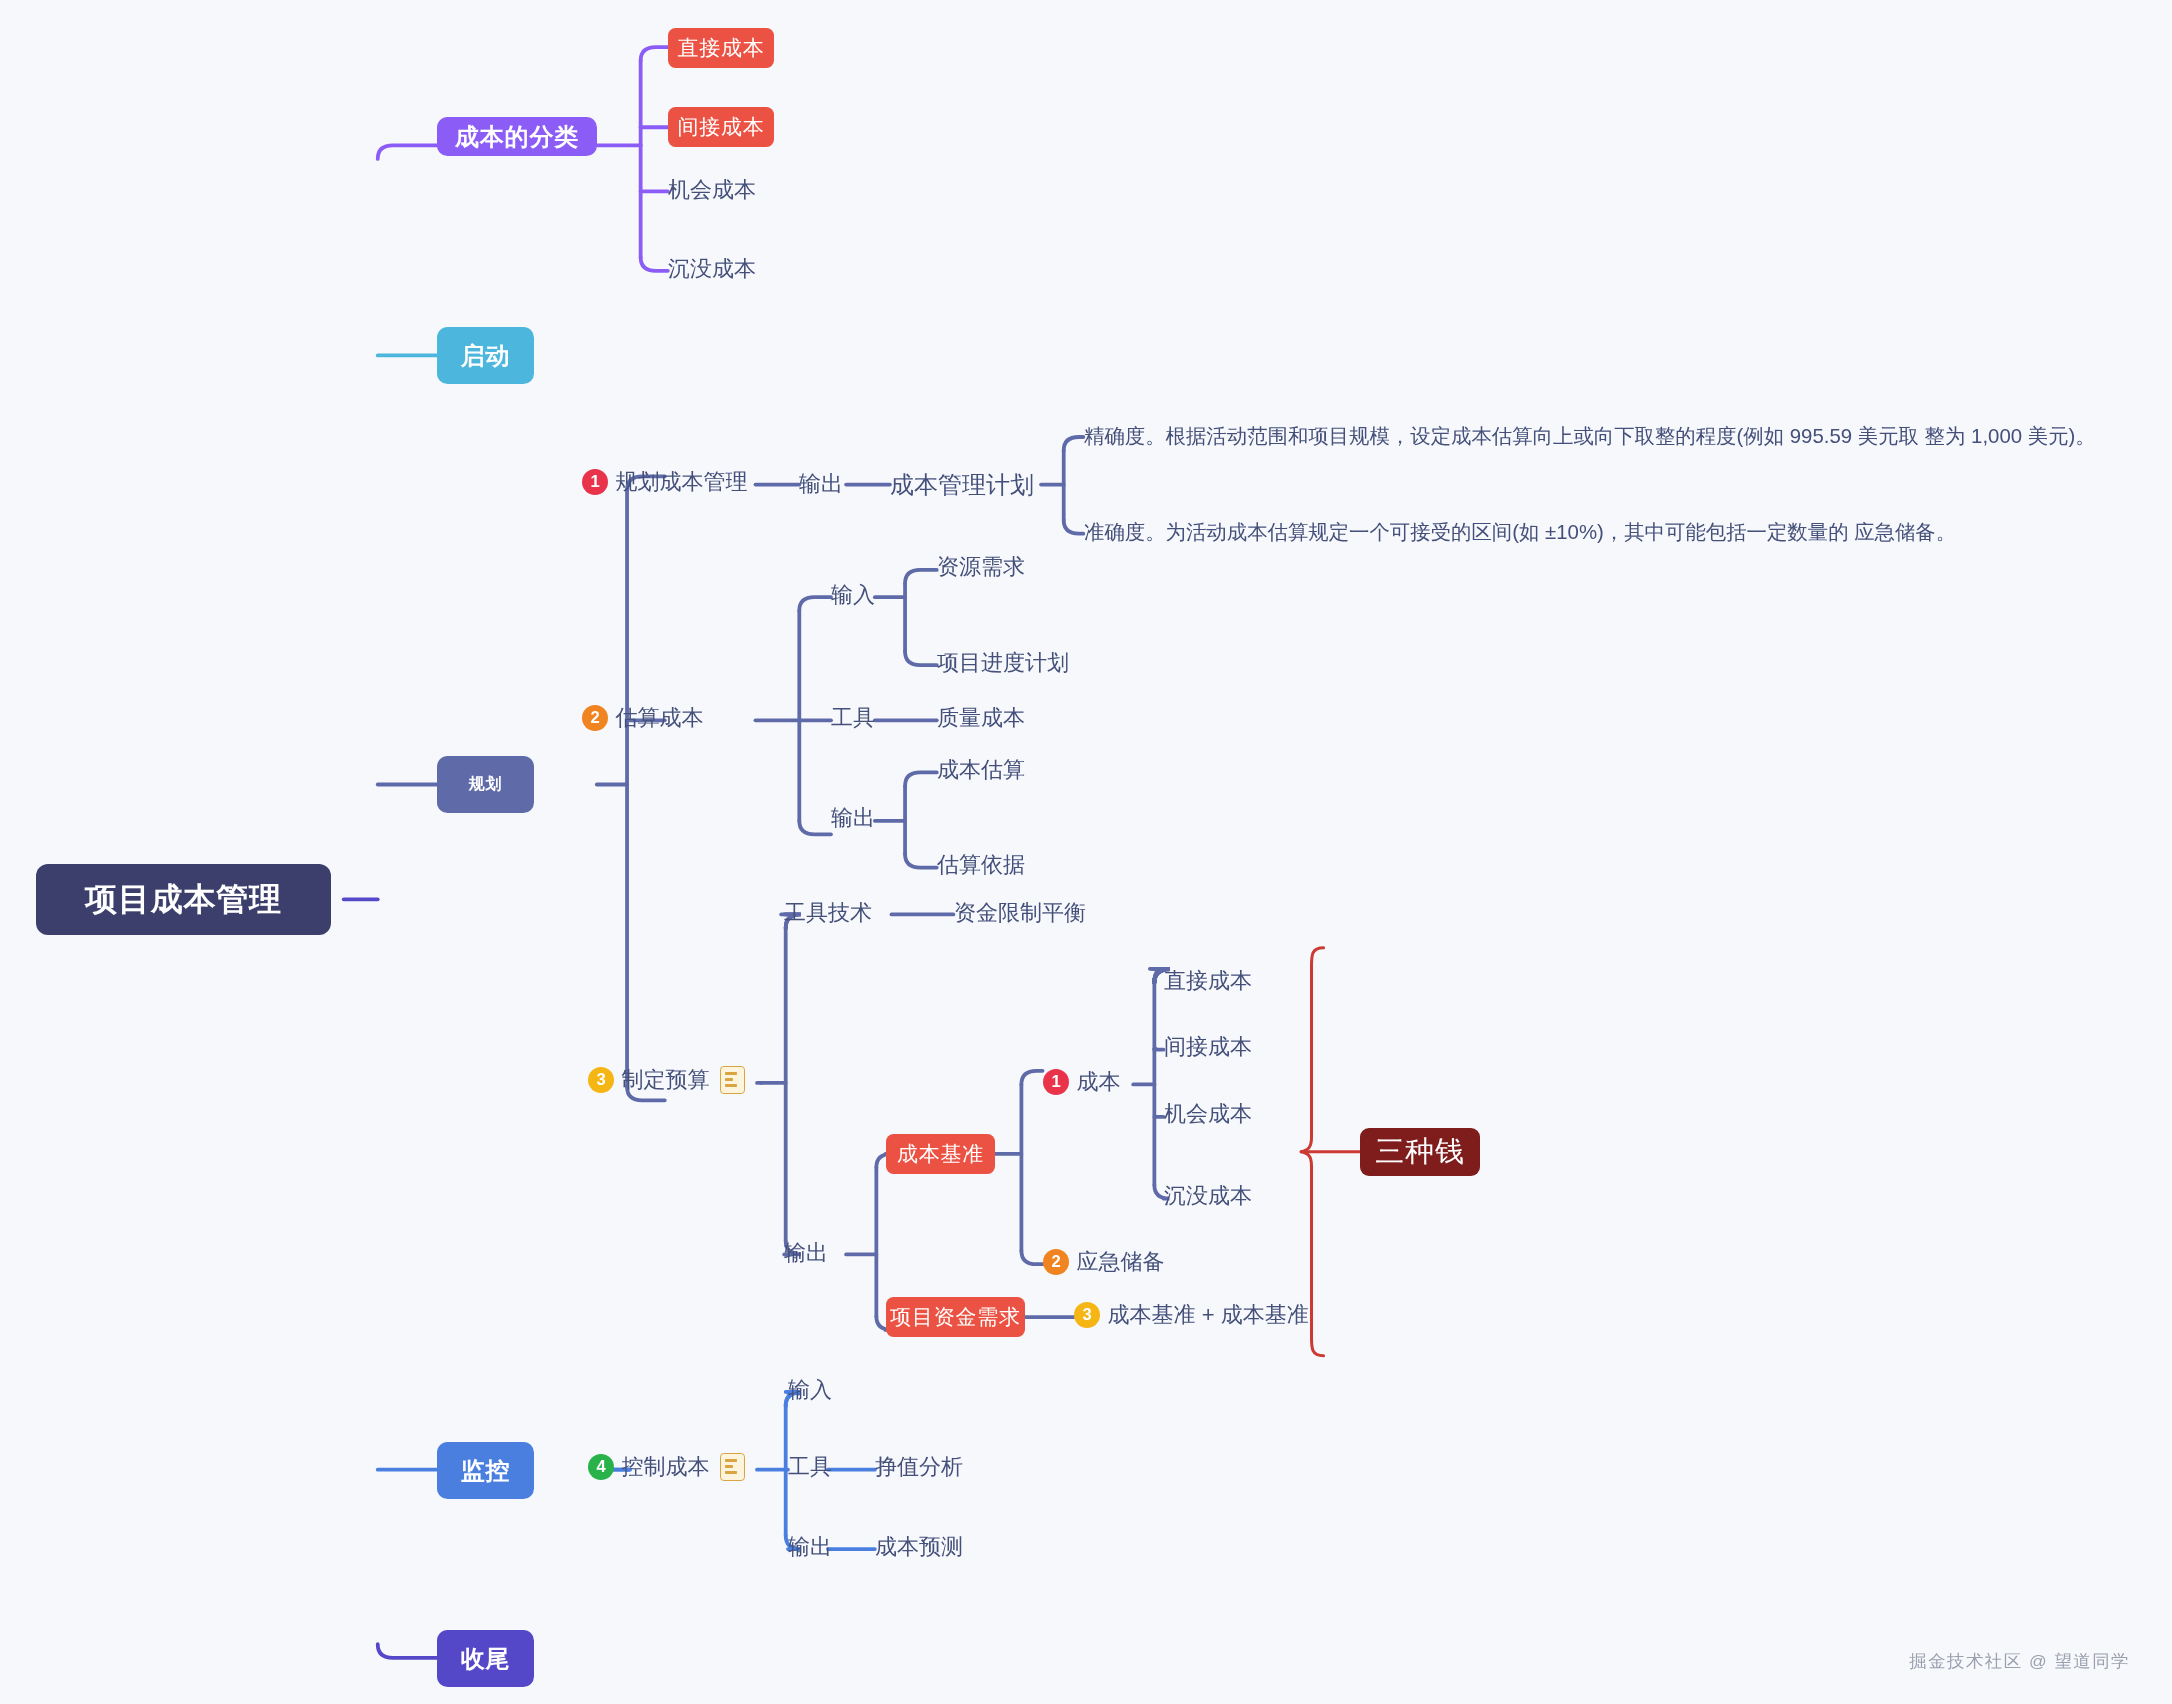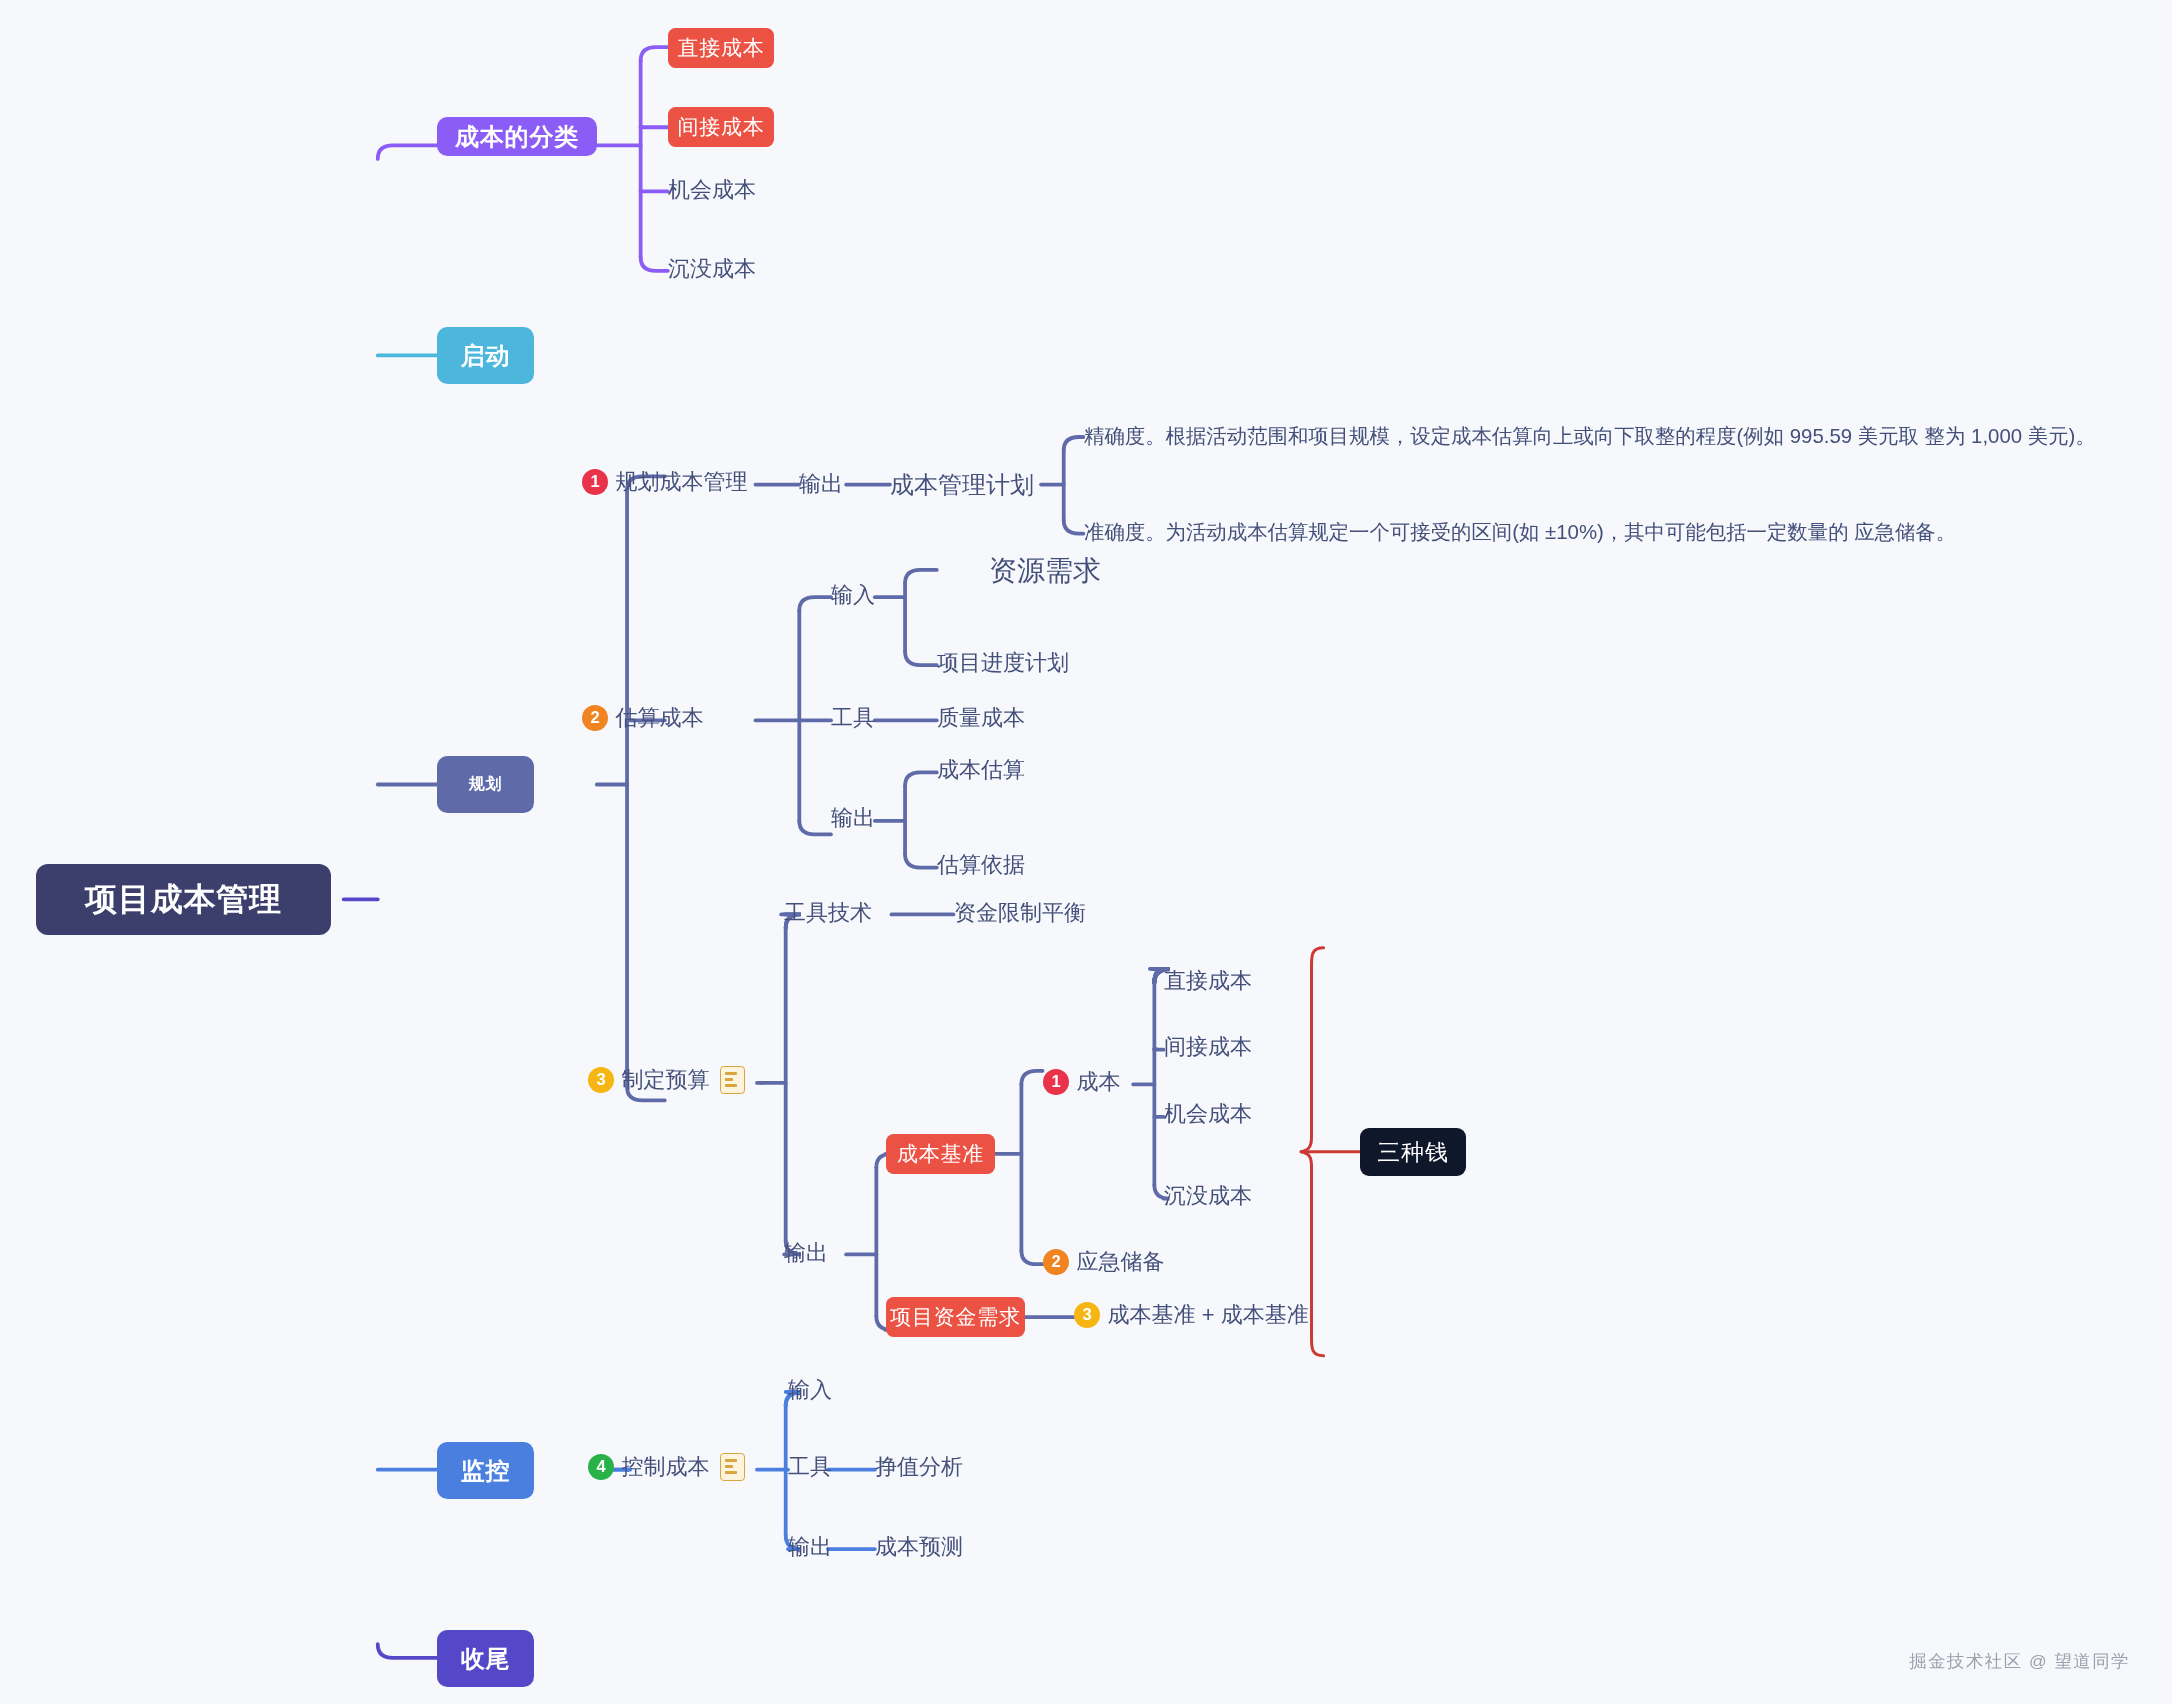--- a/index.html
+++ b/index.html
@@ -272,21 +272,21 @@
   </div>
 
   <div class="node plain" style="left:582px;top:703px;font-size:22px;">
     <span class="badge" style="background:#f08421;width:26px;height:26px;font-size:16.6px;">2</span>
     <span>估算成本</span>
   </div>
 
   <div class="node plain" style="left:831px;top:580px;font-size:22px;">
     <span>输入</span>
   </div>
-  <div class="node plain" style="left:989px;top:552px;font-size:28px;">
+  <div class="node plain" style="left:937px;top:552px;font-size:22px;">
     <span>资源需求</span>
   </div>
   <div class="node plain" style="left:937px;top:648px;font-size:22px;">
     <span>项目进度计划</span>
   </div>
 
   <div class="node plain" style="left:831px;top:703px;font-size:22px;">
     <span>工具</span>
   </div>
   <div class="node plain" style="left:937px;top:703px;font-size:22px;">
@@ -357,21 +357,21 @@
     <span class="badge" style="background:#f08421;width:26px;height:26px;font-size:16.6px;">2</span>
     <span>应急储备</span>
   </div>
 
   <div class="node plain" style="left:1074px;top:1300px;font-size:22px;">
     <span class="badge" style="background:#f5b512;width:26px;height:26px;font-size:16.6px;">3</span>
     <span>成本基准 + 成本基准</span>
   </div>
 
   <div class="node" style="left:1360px;top:1128px;">
-    <div class="chip" style="background:#0f172a;width:106px;height:48px;border-radius:9px;font-size:23px;">
+    <div class="chip" style="background:#7f1d1d;width:120px;height:48px;border-radius:9px;font-size:29px;">
       <span>三种钱</span>
     </div>
   </div>
 
   <div class="node plain" style="left:588px;top:1452px;font-size:22px;">
     <span class="badge" style="background:#29b24a;width:26px;height:26px;font-size:16.6px;">4</span>
     <span>控制成本</span>
     <span class="note-icon">
         <i></i>
         <i></i>

